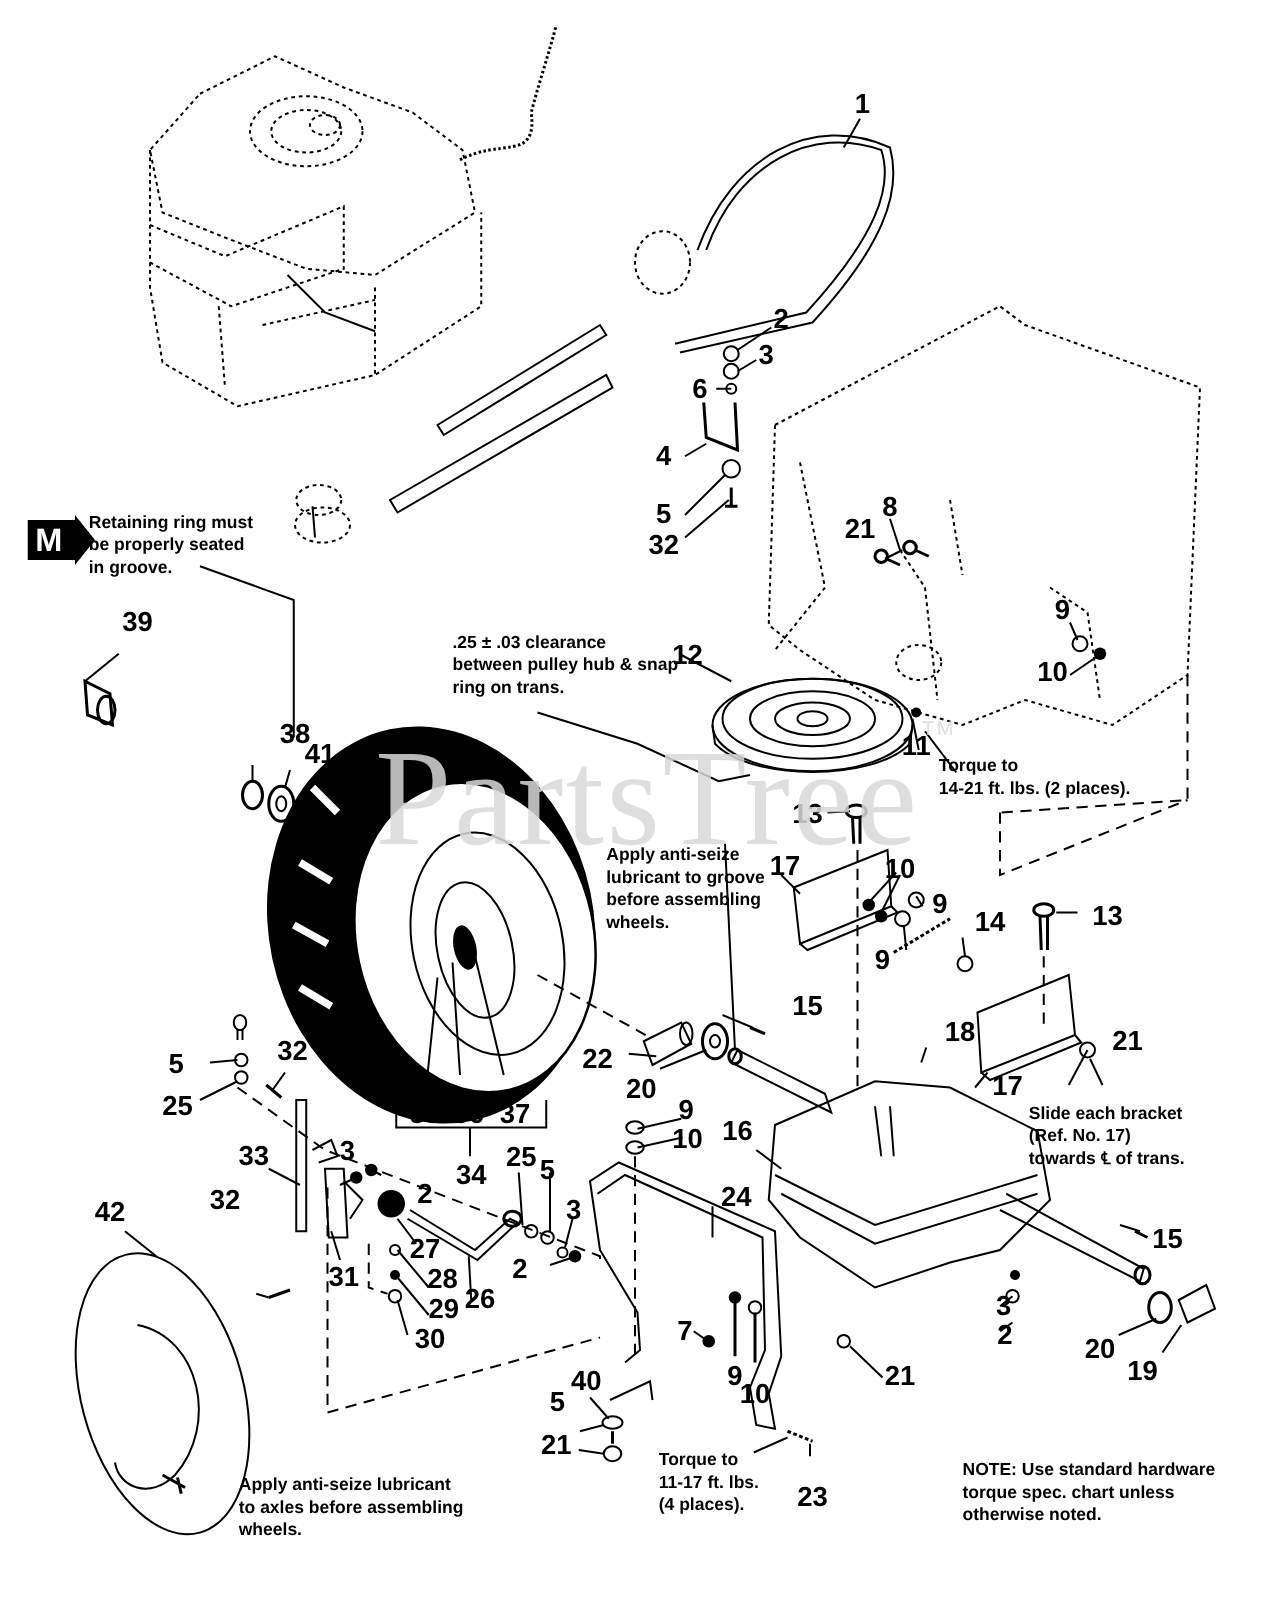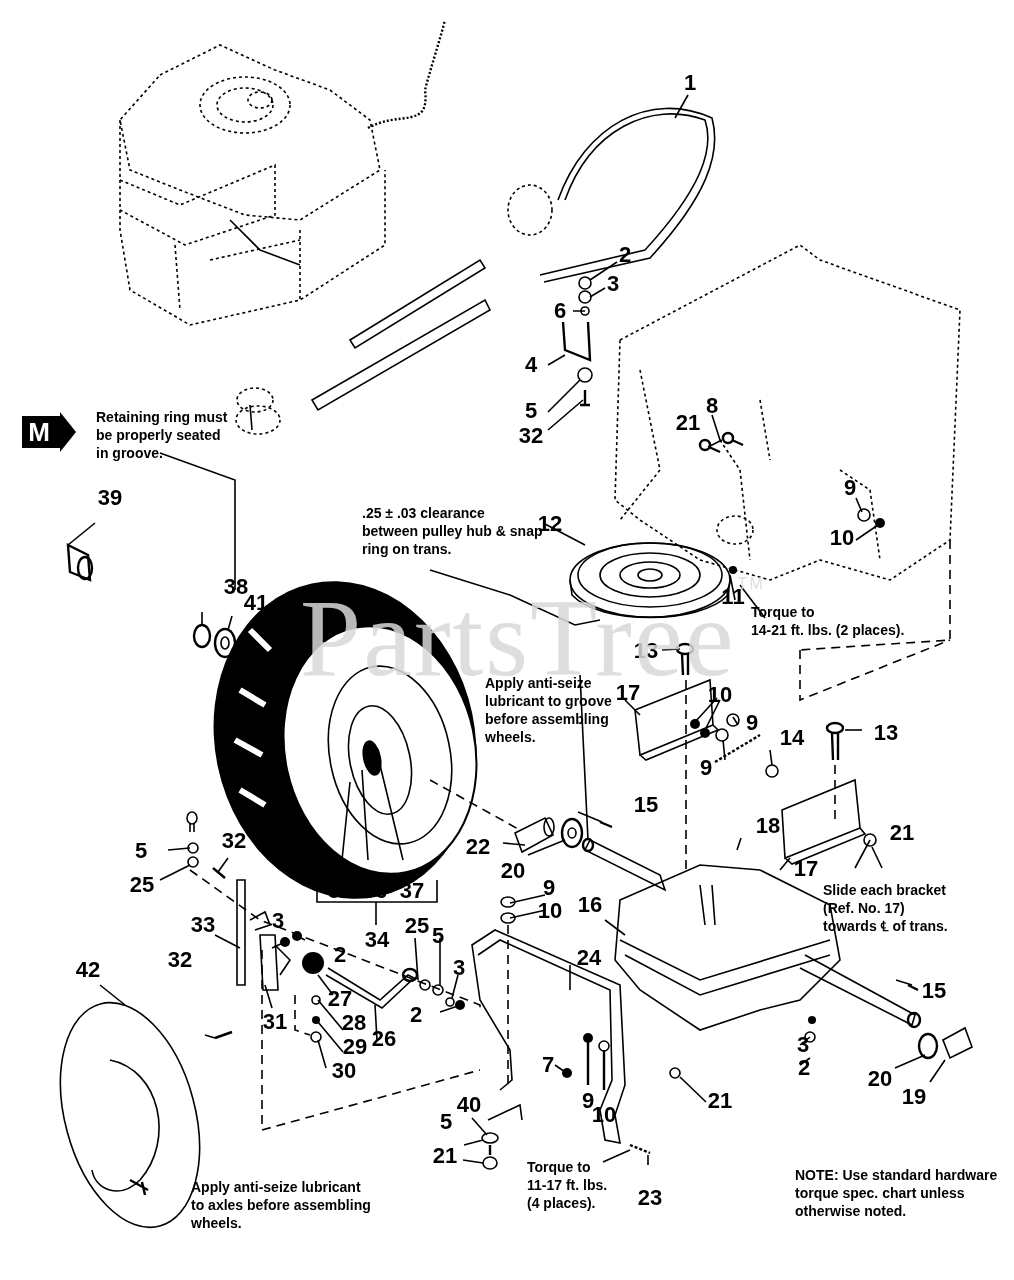--- a/index.html
+++ b/index.html
@@ -346,36 +346,36 @@
   </g>
 </svg>
 
 <div id="watermark"><span>PartsTree</span><sup>TM</sup></div>
 
 <svg id="m-badge" viewBox="0 0 54 40">
   <path d="M0 4 L38 4 L38 0 L54 20 L38 40 L38 36 L0 36 Z" fill="#000"></path>
   <text x="17" y="29" text-anchor="middle" fill="#fff" font-family="Liberation Sans, sans-serif" font-weight="bold" font-size="26">M</text>
 </svg>
 
-<div class="note" style="left:96px; top:408px;">Retaining ring must
+<div class="note" style="left:71px; top:408px;">Retaining ring must
 be properly seated
 in groove.</div>
 <div class="note" style="left:362px; top:504px;">.25 ± .03 clearance
 between pulley hub &amp; snap
 ring on trans.</div>
 <div class="note" style="left:751px; top:603px;">Torque to
 14-21 ft. lbs. (2 places).</div>
 <div class="note" style="left:485px; top:674px;">Apply anti-seize
 lubricant to groove
 before assembling
 wheels.</div>
 <div class="note" style="left:823px; top:881px;">Slide each bracket
 (Ref. No. 17)
 towards ℄ of trans.</div>
 <div class="note" style="left:191px; top:1178px;">Apply anti-seize lubricant
 to axles before assembling
 wheels.</div>
 <div class="note" style="left:527px; top:1158px;">Torque to
 11-17 ft. lbs.
 (4 places).</div>
-<div class="note" style="left:770px; top:1166px;margin-left:25px;">NOTE: Use standard hardware
+<div class="note" style="left:770px; top:1166px;">NOTE: Use standard hardware
 torque spec. chart unless
 otherwise noted.</div>
 
 </body></html>

